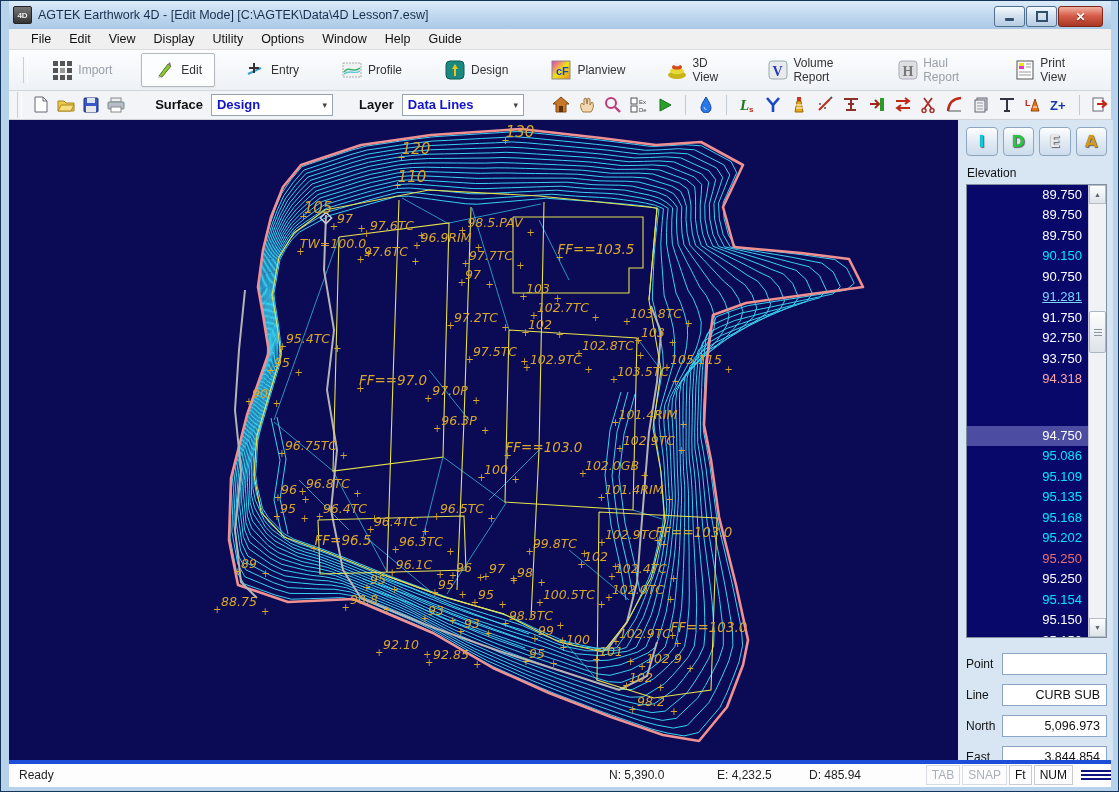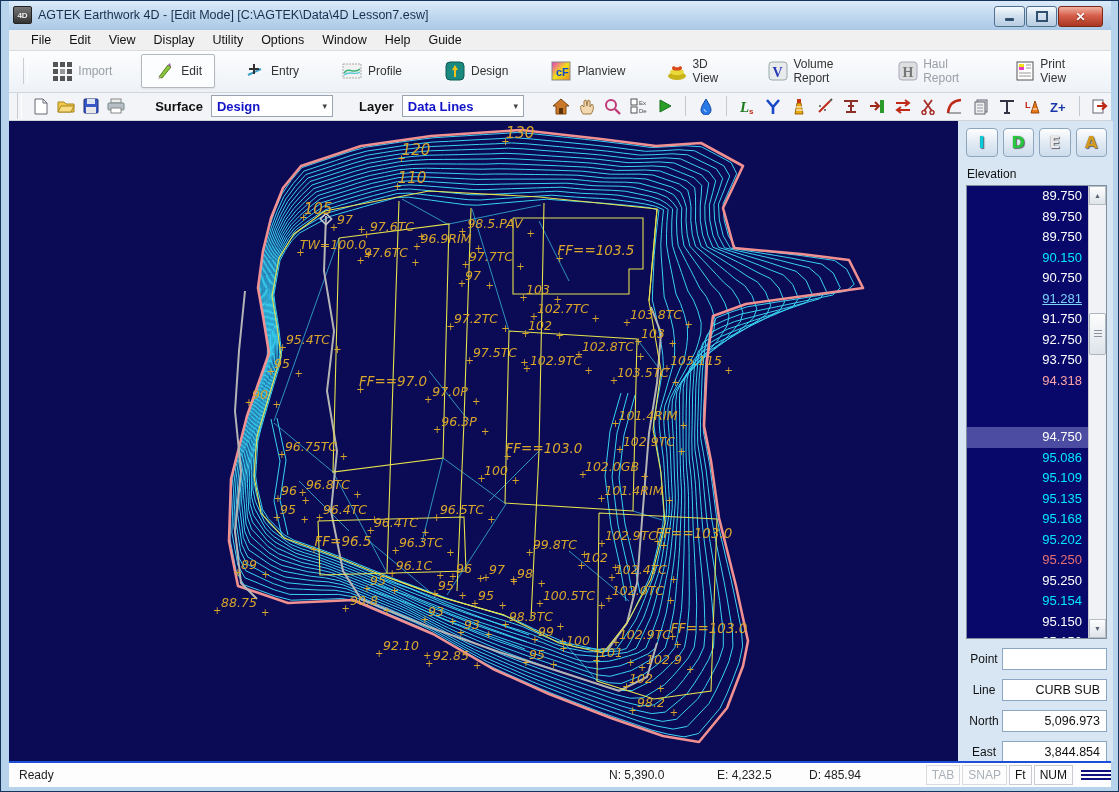--- a/index.html
+++ b/index.html
@@ -58,27 +58,27 @@
   .elev-rows{flex:1;overflow:hidden;}
   .elev-row{height:20.5px;line-height:20.5px;text-align:right;padding-right:6px;font-size:13px;}
   .elev-row.sel{background:#4c4ca2;}
   .scroll{width:17px;background:#f0f2f5;border-left:1px solid #c8ccd2;display:flex;flex-direction:column;}
   .scr-btn{height:17px;background:linear-gradient(#fdfdfd,#dfe4ea);border:1px solid #b8bec6;
            display:flex;align-items:center;justify-content:center;font-size:7px;color:#5a6470;}
   .scr-track{flex:1;position:relative;}
   .scr-thumb{position:absolute;left:0;right:0;top:26%;height:40px;background:linear-gradient(#fdfdfd,#dde3ea);
              border:1px solid #aeb6c0;border-radius:2px;display:flex;flex-direction:column;gap:2px;align-items:center;justify-content:center;}
   .scr-thumb i{display:block;width:8px;height:1px;background:#8a93a0;}
-  .fields{margin-top:9px;text-align:center;}
+  .fields{margin-top:15px;}
   .field-row{display:flex;align-items:center;margin-bottom:9px;}
   .field-lbl{width:36px;font-size:12px;color:#111;}
   .field-inp{flex:1;height:20px;background:#fff;border:1px solid #8ba6c4;font-size:12.5px;color:#111;
              display:flex;align-items:center;justify-content:flex-end;padding-right:6px;}
   
-  .statusbar{height:25px;background:#fdfdfd;border-top:2px solid #1d4ed8;display:flex;align-items:center;font-size:12px;color:#222;}
+  .statusbar{height:25px;background:#fdfdfd;border-top:4px solid #1d4ed8;display:flex;align-items:center;font-size:12px;color:#222;}
   .sb-ready{width:590px;padding-left:10px;}
   .sb-n{width:108px;}.sb-e{width:92px;}.sb-d{width:110px;}
   .sb-spacer{flex:1;}
   .sb-toggle{padding:2px 5px;margin-right:2px;border:1px solid #d8dce0;color:#aab0b8;}
   .sb-toggle.on{color:#111;border-color:#c8ccd2;}
   .sb-grip{width:30px;height:18px;display:flex;flex-direction:column;gap:2px;justify-content:center;padding-left:6px;}
   .sb-grip i{display:block;height:2px;background:#10107e;}
 </style>
 </head>
 <body>

